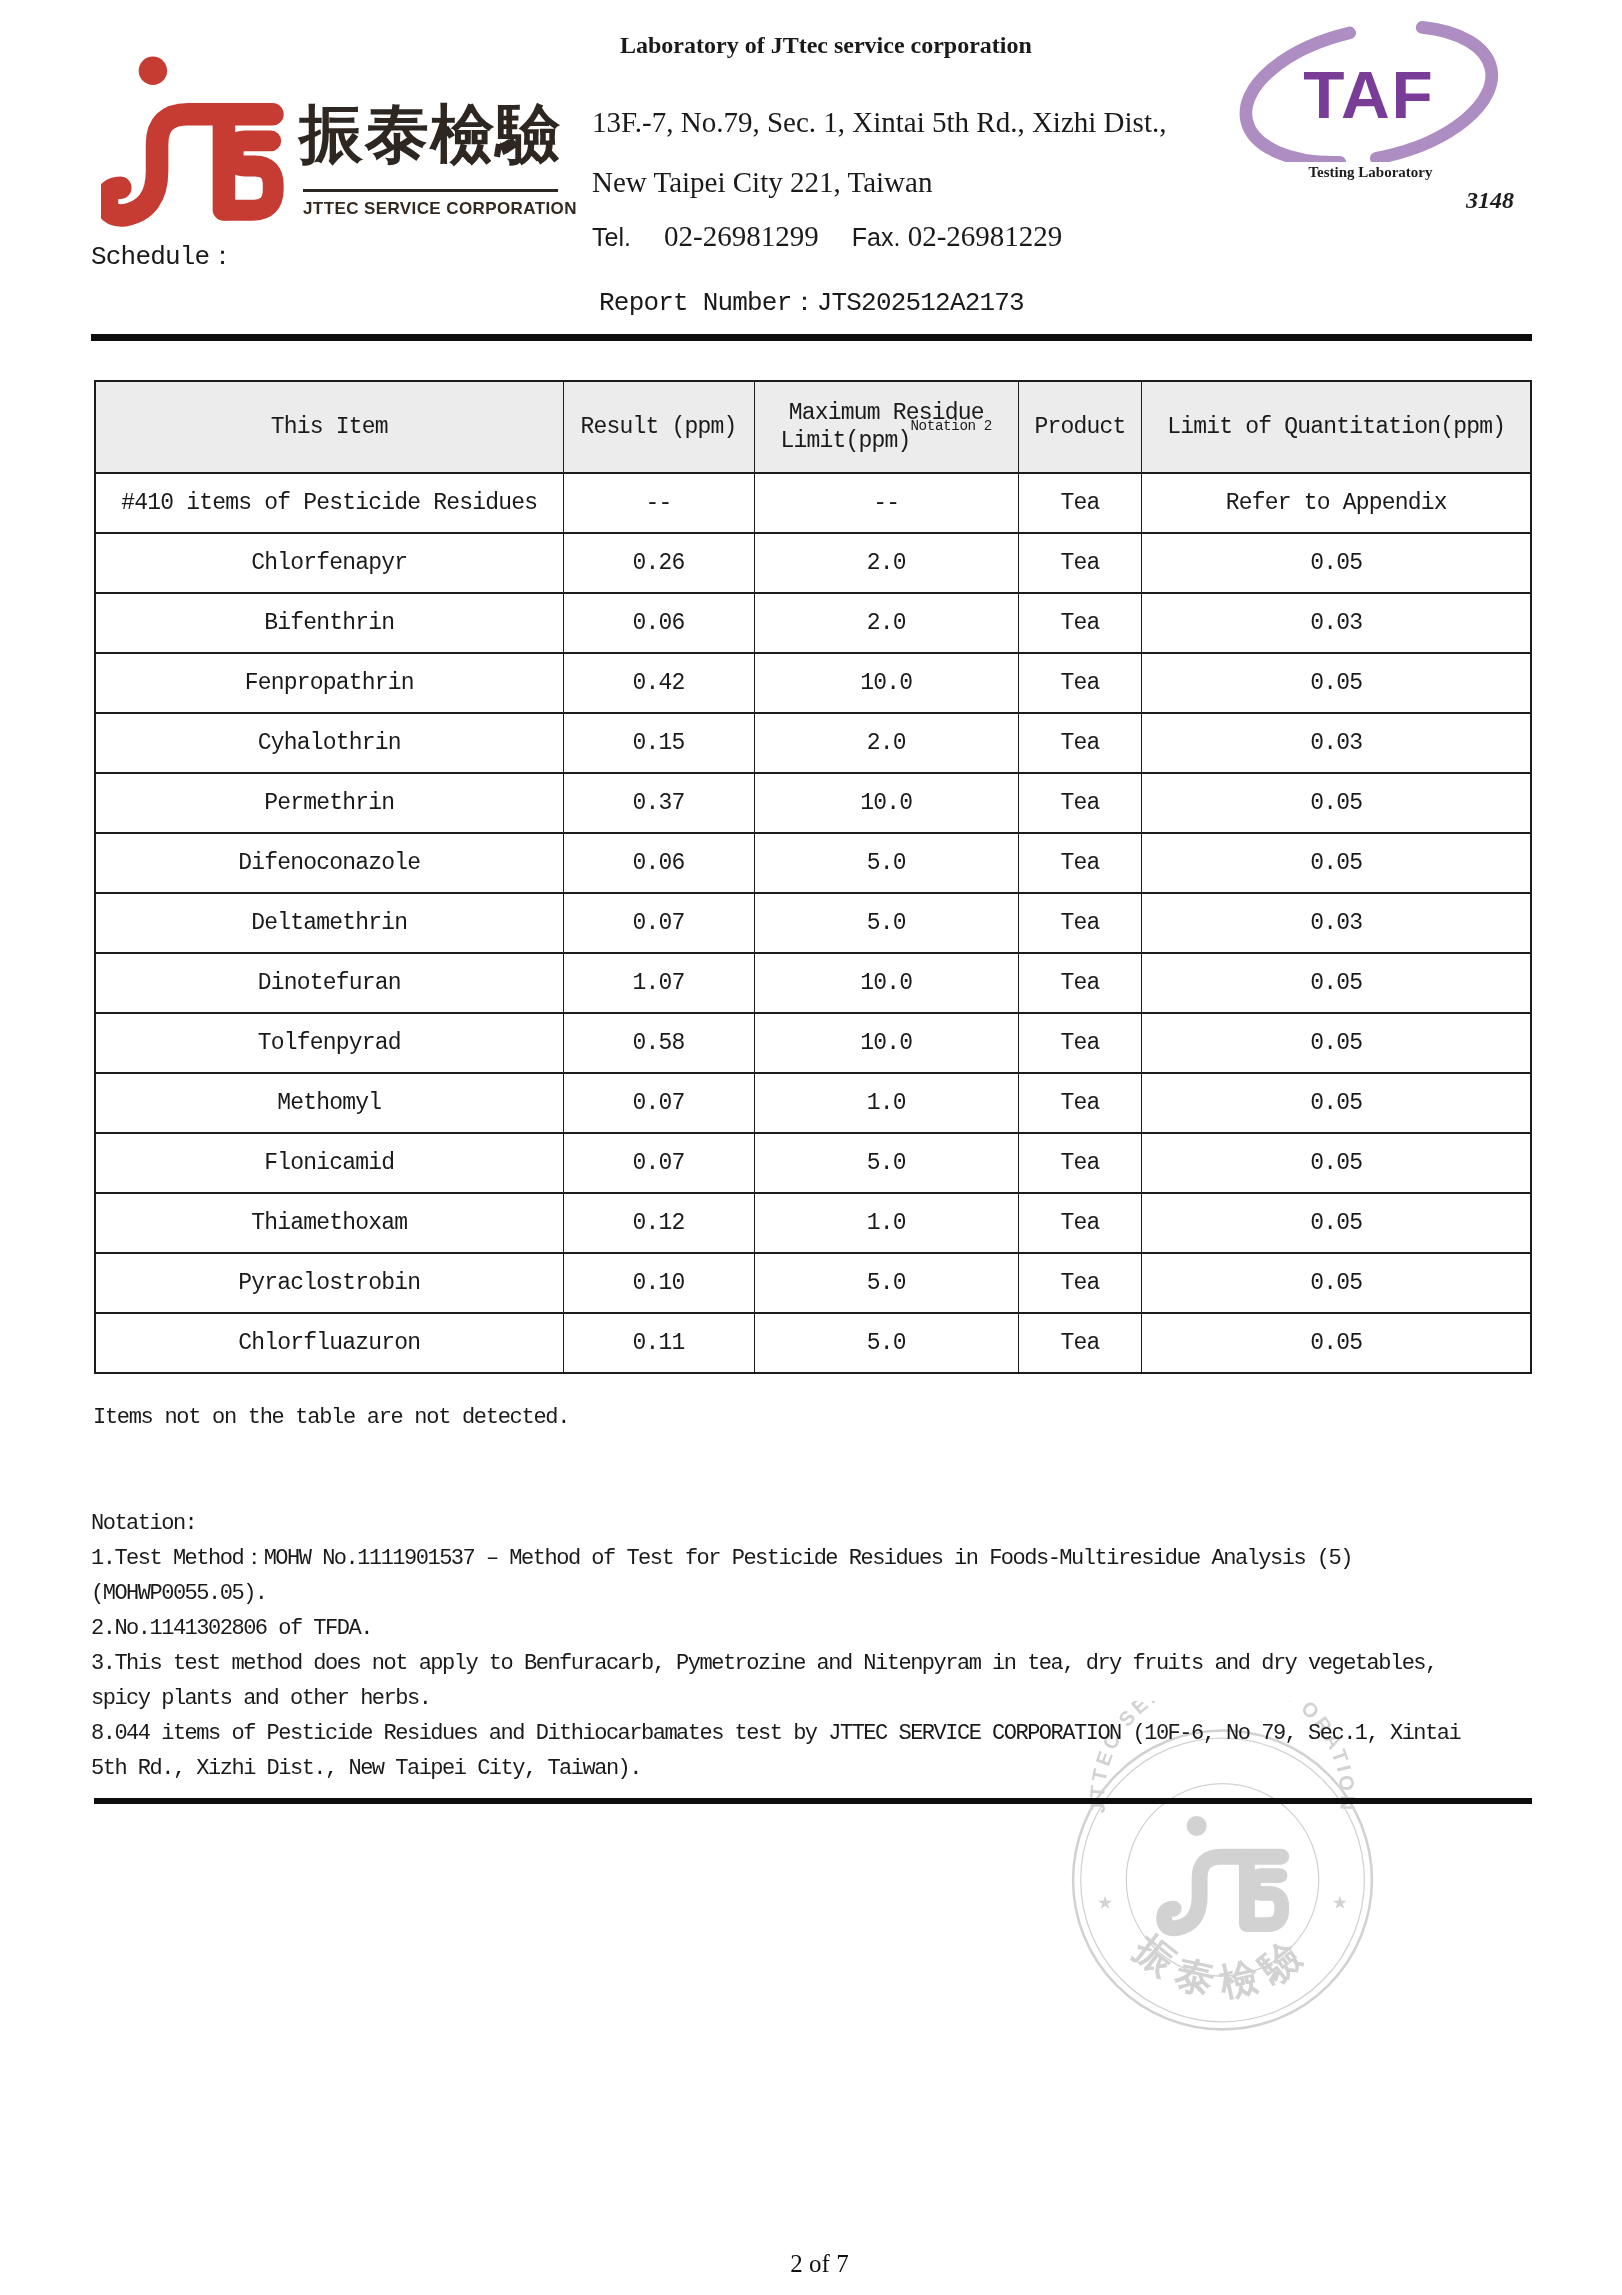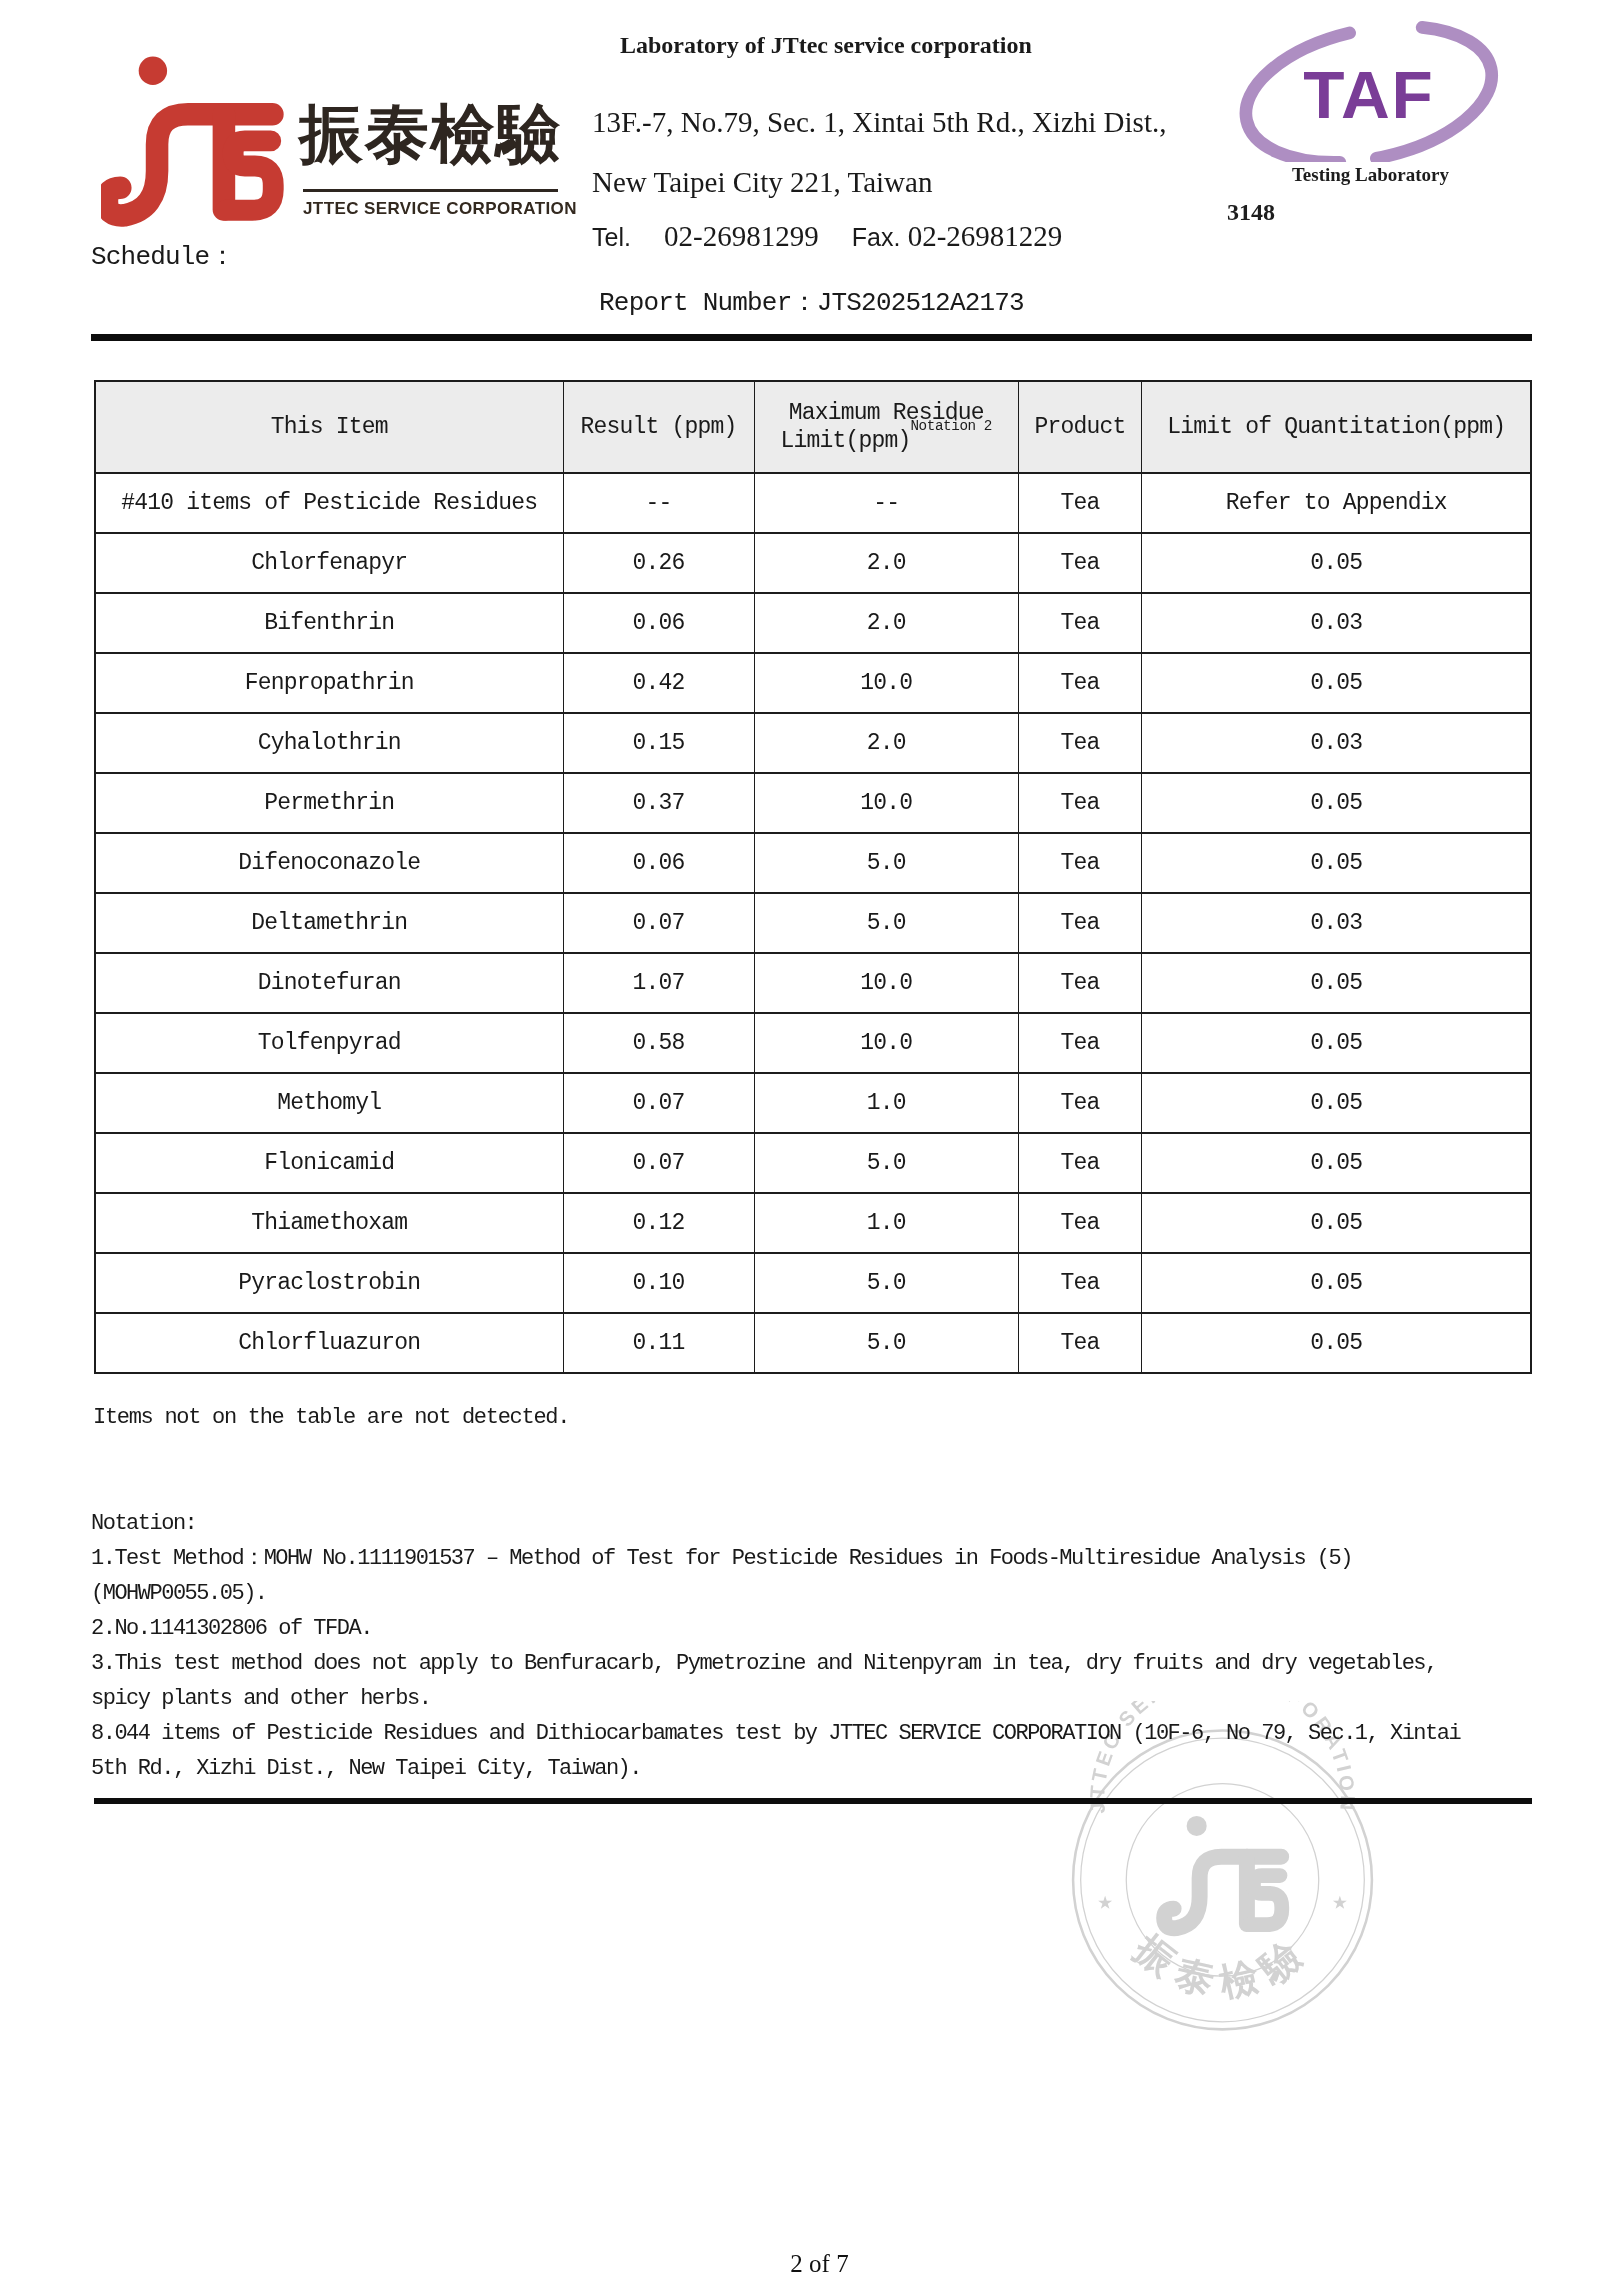--- a/index.html
+++ b/index.html
@@ -17,23 +17,23 @@
   .lab-block{position:absolute;left:592px;top:32px;width:609px;font-family:"Liberation Serif","DejaVu Serif",serif;}
   .lab-title{font-size:24px;font-weight:700;white-space:nowrap;margin-left:28px;}
   .lab-addr1{position:absolute;left:0;top:74px;font-size:29px;white-space:nowrap;}
   .lab-addr2{position:absolute;left:0;top:134px;font-size:29px;white-space:nowrap;}
   .lab-tel{position:absolute;left:0;top:188px;font-size:29px;white-space:nowrap;}
   .tel-label{font-family:"Liberation Sans","DejaVu Sans",sans-serif;font-size:25px;}
   .tel-gap{display:inline-block;width:18.6px;}
 
   .taf-block{position:absolute;left:1227px;top:20px;width:287px;text-align:center;}
   .taf-caption{position:absolute;left:0;top:144px;width:287px;text-align:center;
-               font-family:"Liberation Serif","DejaVu Serif",serif;font-size:19px;font-weight:700;color:#1d1d1d;}
-  .taf-number{position:absolute;left:0;top:179px;width:287px;text-align:left;
-              font-family:"Liberation Serif","DejaVu Serif",serif;font-size:24px;font-weight:700;color:#1d1d1d;}
+               font-family:"Liberation Serif","DejaVu Serif",serif;font-size:15px;font-weight:700;color:#1d1d1d;}
+  .taf-number{position:absolute;left:0;top:167px;width:287px;text-align:right;
+              font-family:"Liberation Serif","DejaVu Serif",serif;font-size:24px;font-weight:700;color:#1d1d1d;font-style:italic;}
 
   
   .schedule{position:absolute;left:91px;top:238px;font-size:26px;letter-spacing:-0.8px;}
   .report-line{position:absolute;left:0;top:284px;width:1623px;text-align:center;font-size:26px;letter-spacing:-0.8px;}
   .rule{position:absolute;background:#0d0d0d;}
   .rule-top{left:91px;top:334px;width:1441px;height:6.8px;}
   .rule-bottom{left:94px;top:1798px;width:1438px;height:6px;}
 
   
   table.results{position:absolute;left:94px;top:380px;width:1438px;border-collapse:collapse;table-layout:fixed;}

